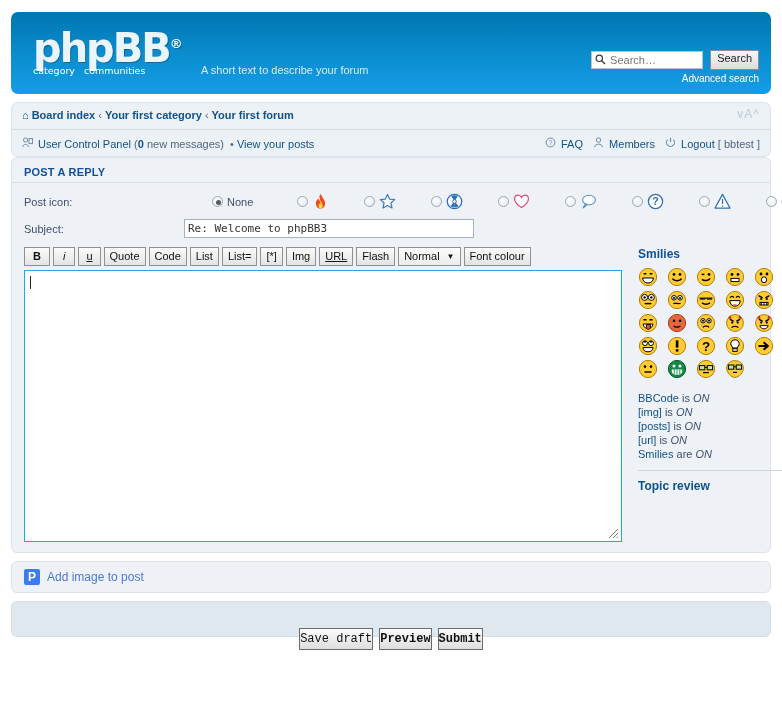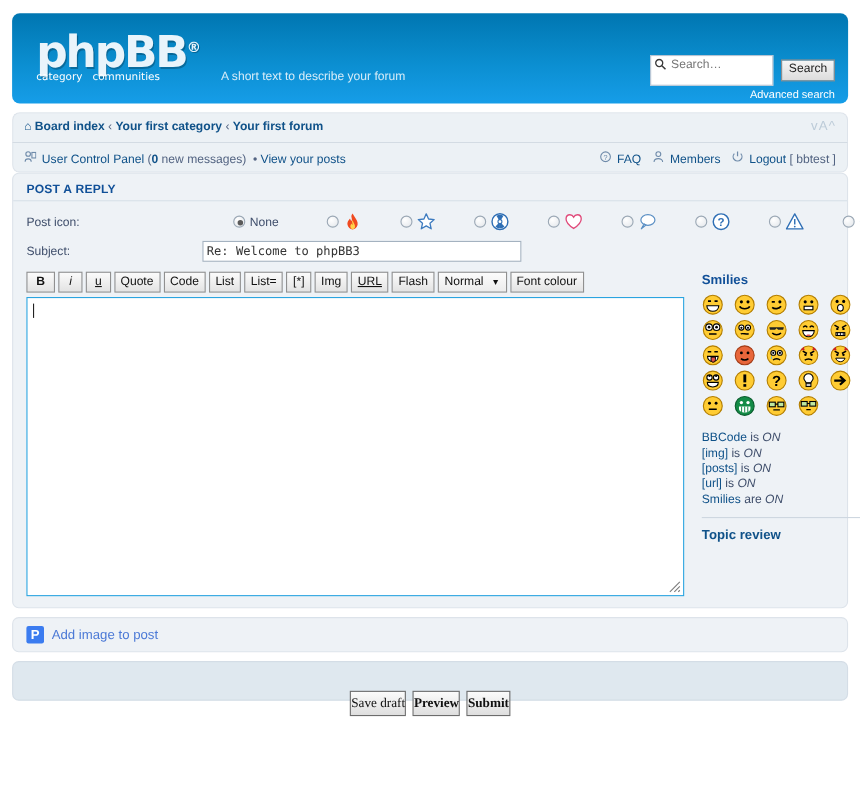--- a/index.html
+++ b/index.html
@@ -44,21 +44,21 @@
     position: absolute; left: 190px; top: 27px;
     color: #ffffff; font-size: 17px; font-weight: bold;
   }
   .sitedesc {
     position: absolute; left: 190px; top: 52px;
     color: #d6ecf8; font-size: 11px;
   }
   .searchbox { position: absolute; right: 12px; top: 38px; width: 180px; text-align: right; }
   .search-field {
     display: inline-block; vertical-align: middle;
-    width: 112px; height: 28px;
+    width: 112px; height: 18px;
     background:#fff; border:1px solid #b4c3d2;
     position: relative; text-align: left;
   }
   .search-field .mag {
     position:absolute; left:3px; top:2px; width:11px; height:11px;
     color:#555; font-size:10px; line-height:11px;
   }
   .search-field input {
     position:absolute; left:16px; top:0; width:92px; height:16px;
     border:0; outline:0; background:transparent;
@@ -227,21 +227,21 @@
 
   
   .submit-bar {
     width:760px; margin: 8px auto 0 auto;
     background:#dfe8ef; border:1px solid #d4dde6; border-radius:6px;
     height: 36px; display:flex; align-items:center; justify-content:center; gap:6px;
   }
   .sbtn {
     background: linear-gradient(to bottom,#fbfbfb,#dedede);
     border:1px solid #6c6c6c; font-size:12px; color:#111;
-    font-family:Liberation Serif, serif;
+    font-family:Liberation Mono, monospace;
     padding: 3px 0; cursor:pointer;margin-top:40px;
   }
   .sbtn.strong { font-weight:bold; }
 </style>
 </head>
 <body>
 
 <div id="page">
 
   <div class="headerbar">

